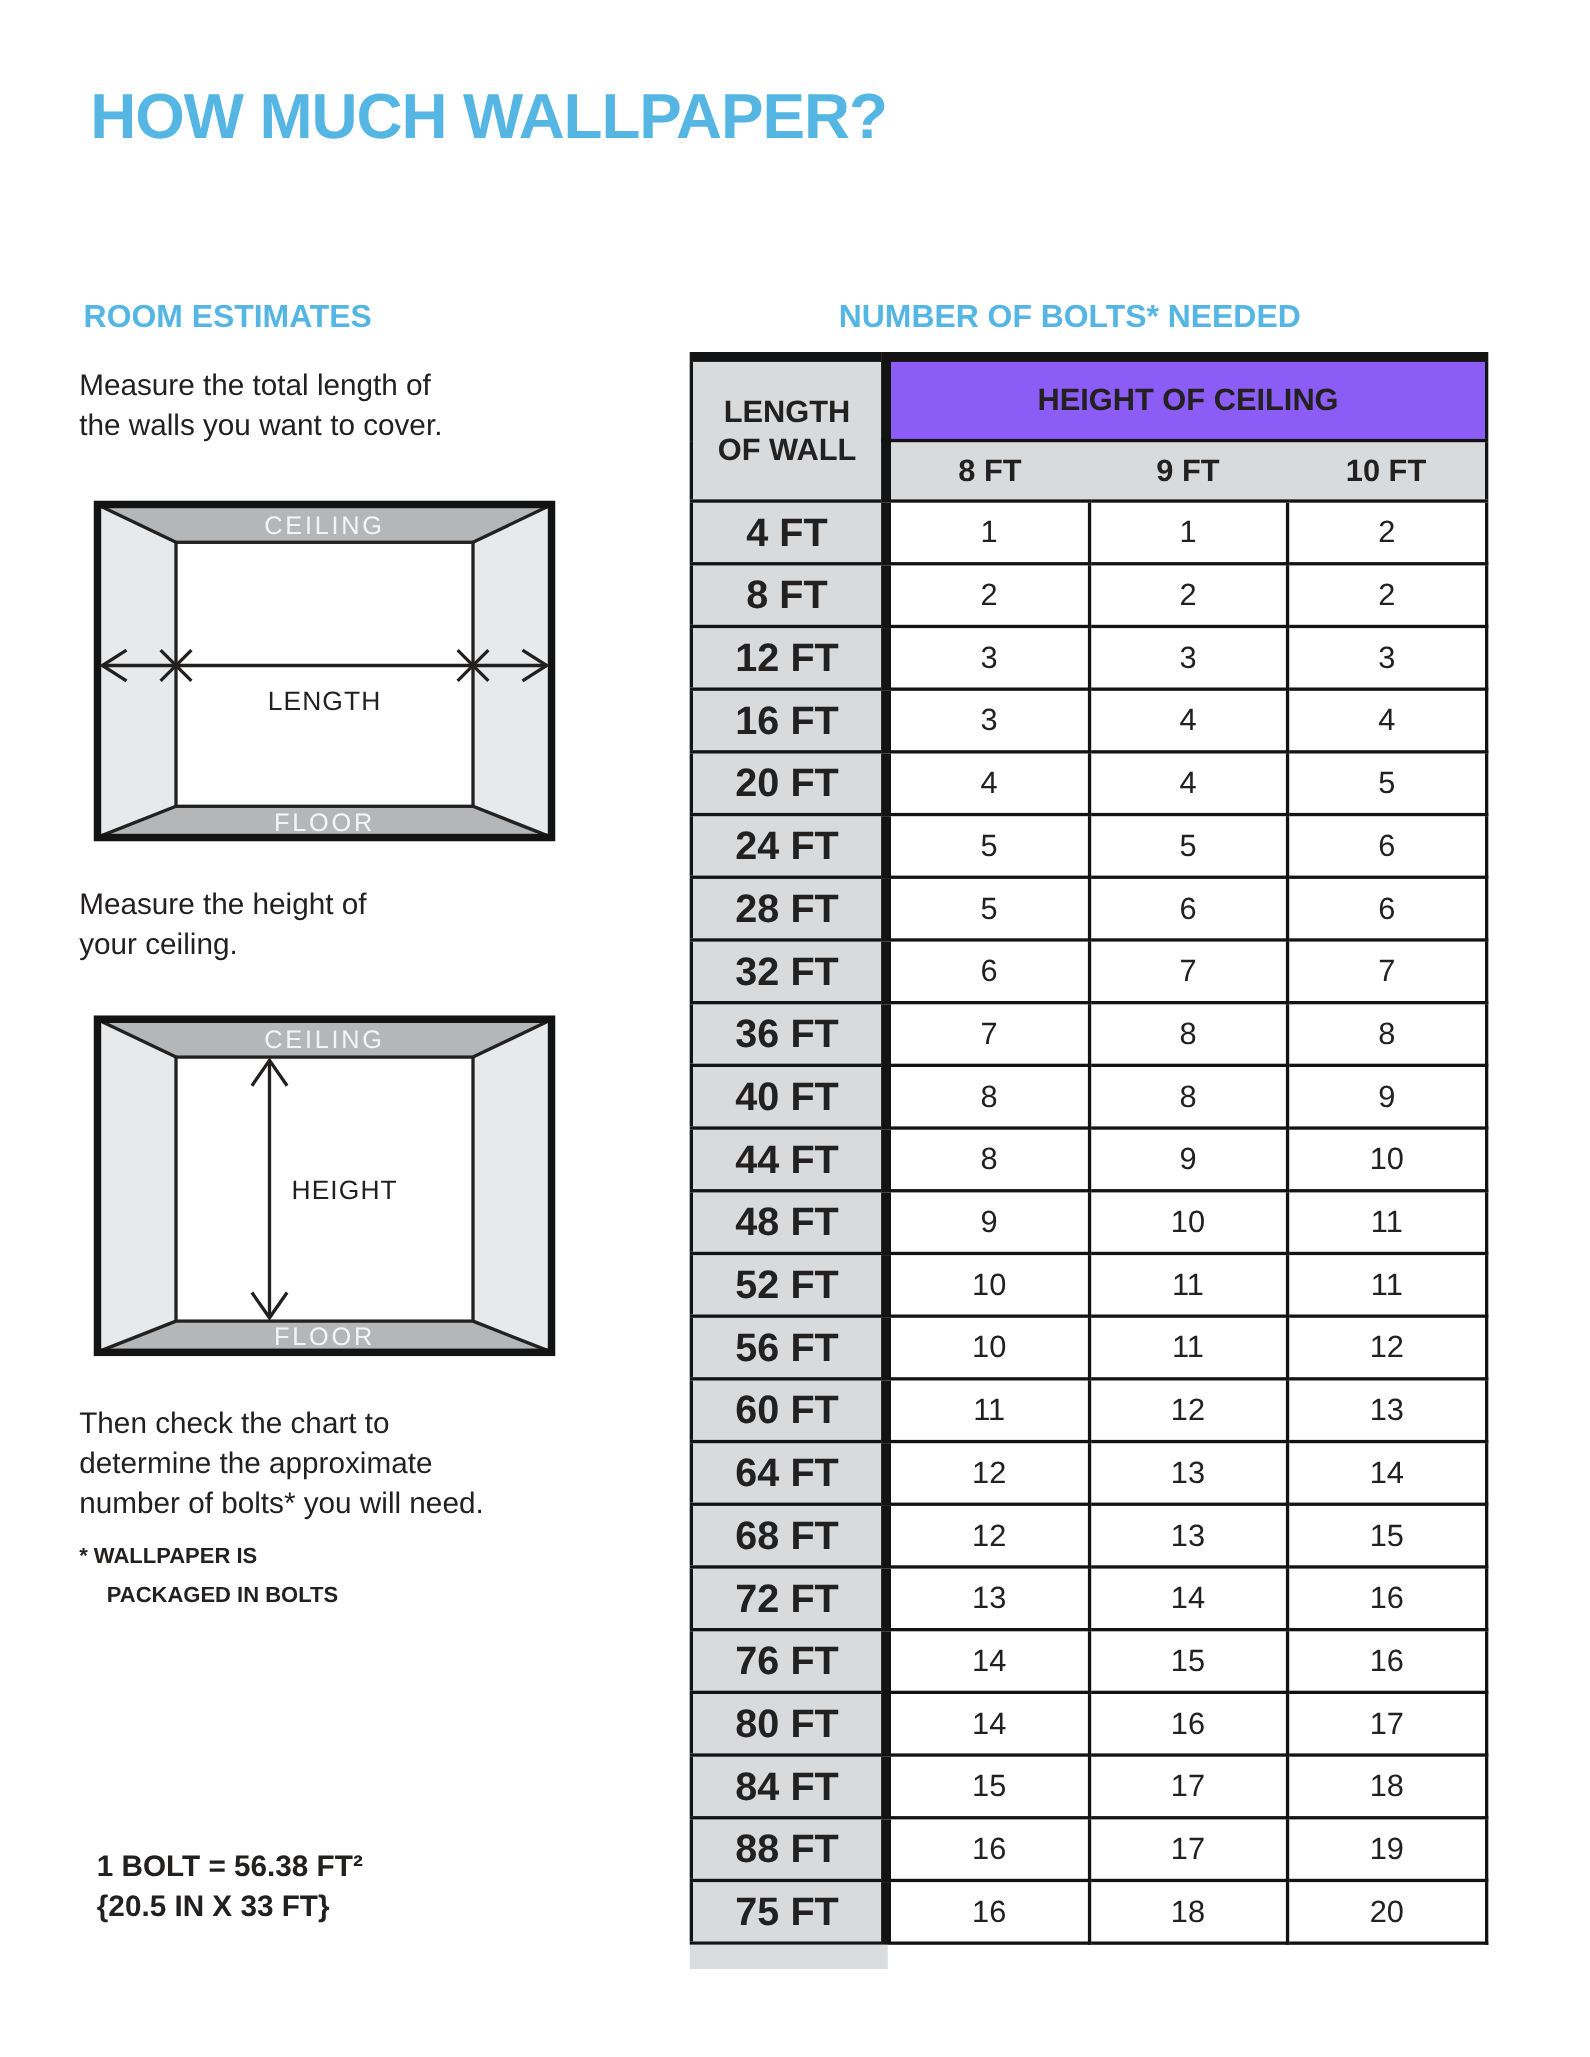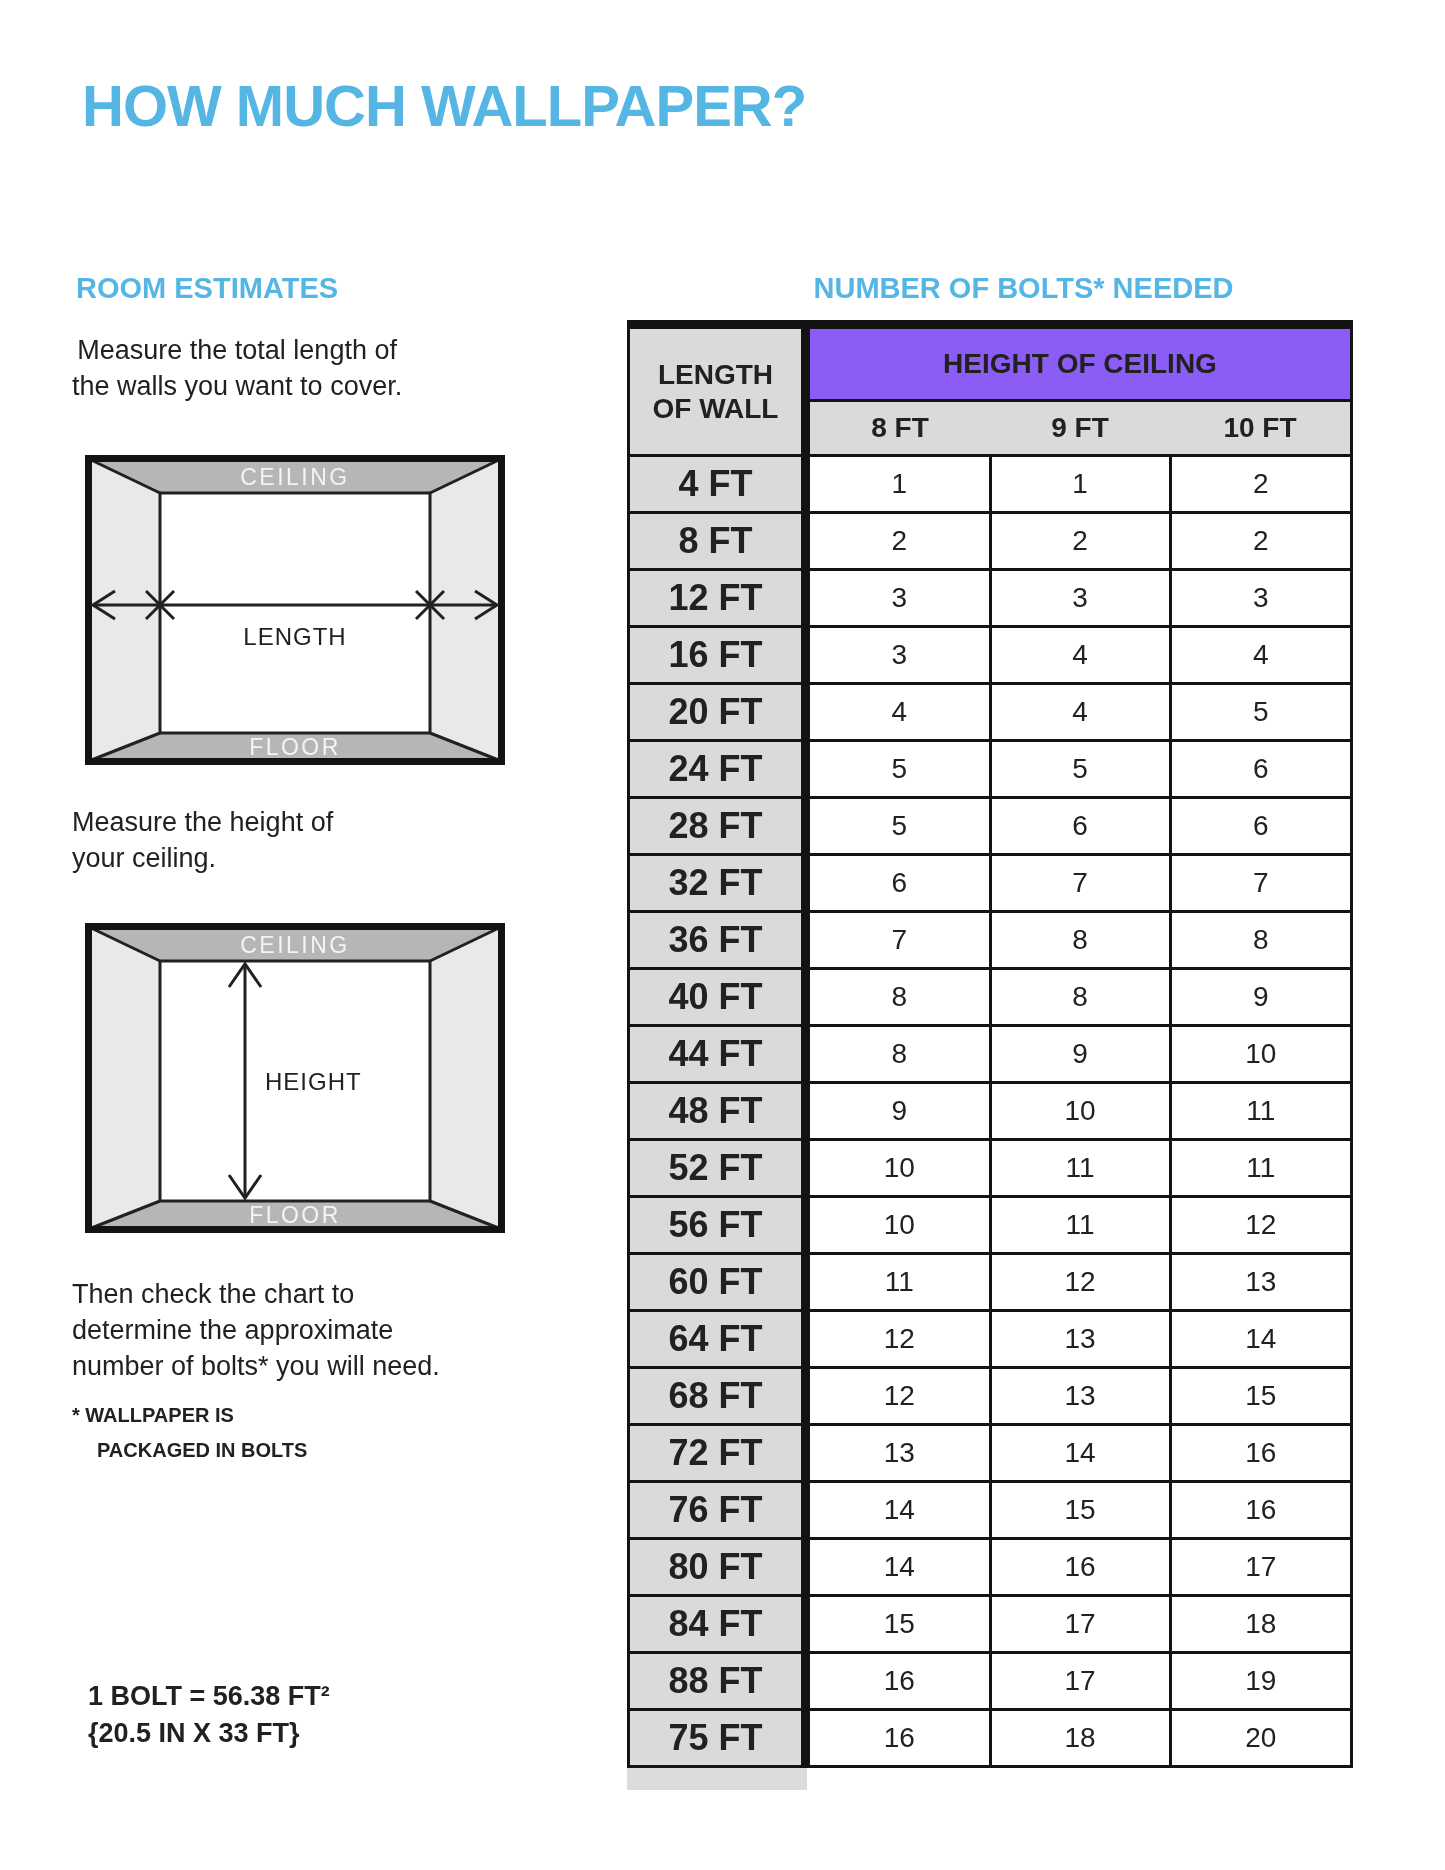--- a/index.html
+++ b/index.html
@@ -22,32 +22,32 @@
     margin: 0;
   }
   .section-heading {
     font-size: 29px;
     font-weight: bold;
     color: #55B6E3;
     margin: 4px;
   }
   .room-estimates-heading { position: absolute; left: 72px; top: 268px; }
   .table-heading {
-    position: absolute; left: 653px; top: 268px;
+    position: absolute; left: 602px; top: 268px;
     width: 733px; text-align: center;
   }
   .body-text {
     position: absolute;
     left: 72px;
     font-size: 27px;
     line-height: 36px;
     color: #232020;
     margin: 0;
   }
-  .para1 { top: 332px; text-align: center; }
+  .para1 { top: 332px; }
   .para2 { top: 804px; }
   .para3 { top: 1276px; }
   .footnote {
     position: absolute; left: 72px; top: 1398px;
     font-size: 20px; font-weight: bold; line-height: 35px; margin: 0;
   }
   .footnote .indent { padding-left: 25px; }
   .bolt-info {
     position: absolute; left: 72px; top: 1662px;
     font-size: 27px; font-weight: bold; line-height: 37px; margin: 16px;

